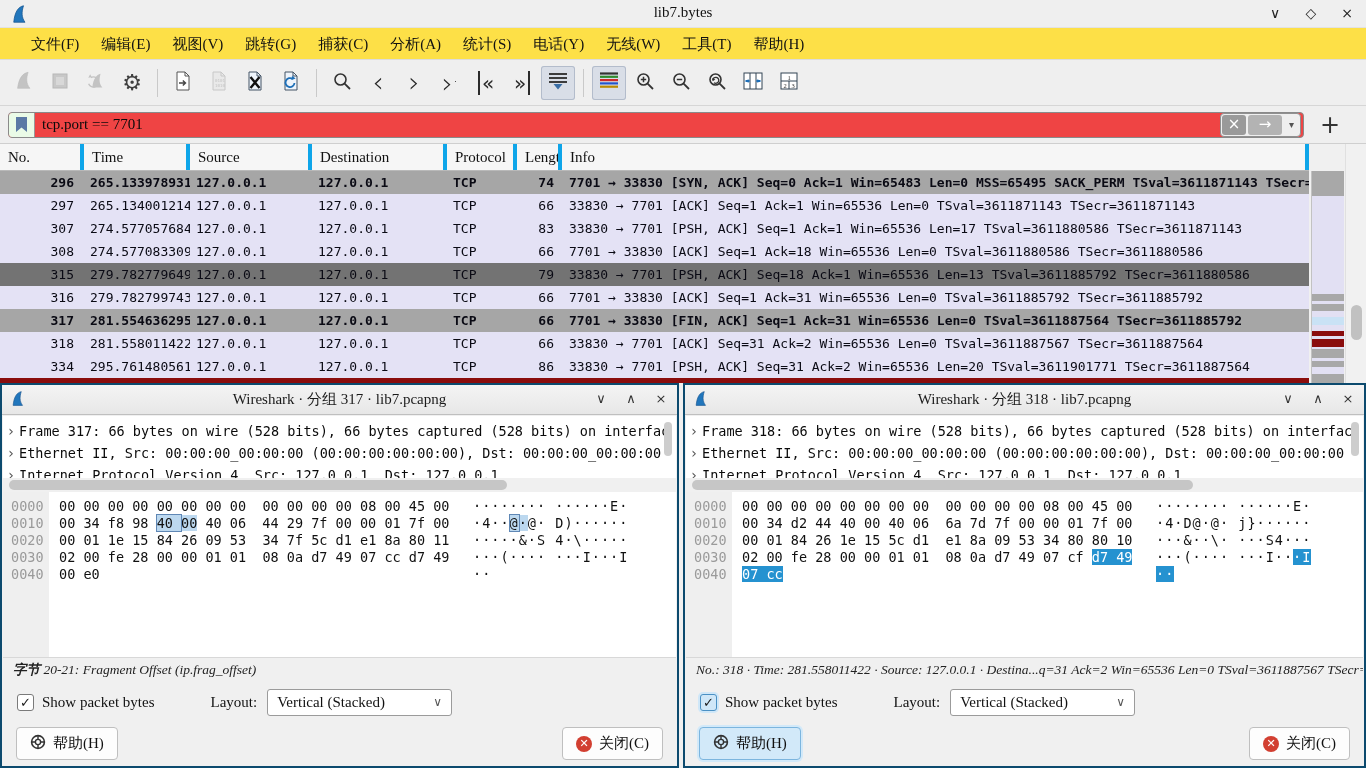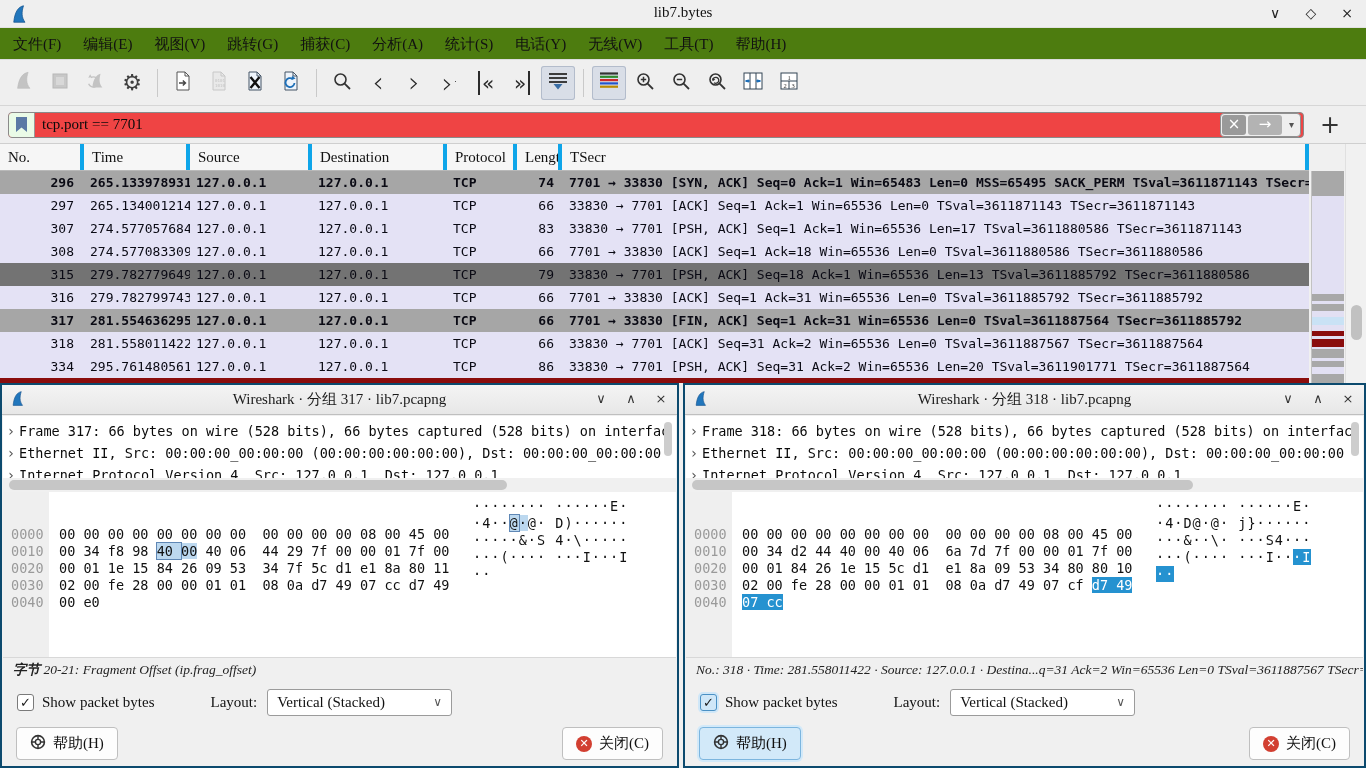--- a/index.html
+++ b/index.html
@@ -13,21 +13,21 @@
   .titlebar .fin { position:absolute; left:10px; top:4px; }
   .titlebar .title { position:absolute; left:0; right:0; top:4px; text-align:center;
                      font-size:15px; color:#111; }
   .win-controls { position:absolute; right:8px; top:2px; display:flex; gap:14px; }
   .win-controls span { width:22px; height:22px; text-align:center; line-height:22px;
                        font-size:14px; color:#222; cursor:default;
                        font-family:"DejaVu Sans", sans-serif; }
 
   
   .menubar { position:absolute; left:0; top:28px; width:1366px; height:32px;
-             background:#4d7c0f; display:flex; align-items:center; padding-left:2px;
+             background:#fde047; display:flex; align-items:center; padding-left:20px;
              border-bottom:1px solid #dcdcdc; }
   .menu-item { padding:0 11px; font-size:15px; color:#111; line-height:30px; }
 
   
   .toolbar { position:absolute; left:0; top:60px; width:1366px; height:46px;
              background:#efefef; display:flex; align-items:center; padding-left:6px;
              border-bottom:1px solid #d6d6d6; }
   .tb-btn { width:34px; height:34px; display:flex; align-items:center; justify-content:center;
             margin:0 1px; border-radius:3px; }
   .tb-btn.disabled { opacity:.45; }
@@ -109,21 +109,21 @@
   .tree-vscroll { position:absolute; right:4px; top:6px; width:8px; height:34px;
                   background:#cdcdcd; border-radius:4px; }
   .p-hscroll { position:absolute; left:1px; right:1px; top:93px; height:14px; background:#f0f0f0; }
   .p-hscroll .thumb { position:absolute; left:6px; top:2px; width:74%; height:10px;
                       background:#c6c6c6; border-radius:5px; }
   .p-hex { position:absolute; left:1px; right:1px; top:107px; height:165px; background:#fff;
            overflow:hidden; font-family:"DejaVu Sans Mono", monospace; font-size:13.5px;
            padding-top:6px; }
   .hex-gutter { position:absolute; left:0; top:0; bottom:0; width:46px; background:#efefef; }
   .hex-line { position:relative; height:17px; line-height:17px; white-space:pre; color:#101010; }
-  .hex-off { display:inline-block; width:46px; color:#9a9a9a; padding-left:8px;margin-top:28px; }
+  .hex-off { display:inline-block; width:46px; color:#9a9a9a; padding-left:8px; }
   .hex-bytes { padding-left:10px; }
   .hex-ascii { position:absolute; left:470px; top:0; letter-spacing:1px; }
   .hl-soft { background:#bcd8ef; }
   .hl-soft-anchor { background:#bcd8ef; outline:1px solid #5f87b5; }
   .hl-strong { background:#2592d0; color:#fff; }
   .p-status { position:absolute; left:1px; right:1px; top:272px; height:25px; background:#f0f0f0;
               border-top:1px solid #d8d8d8; font-size:13.5px; font-style:italic; color:#222;
               line-height:24px; padding:0 10px; white-space:nowrap; overflow:hidden; }
   .p-status b { font-style:italic; }
   .p-controls-row { position:absolute; left:1px; right:1px; top:297px; height:41px;
@@ -334,21 +334,21 @@
     <span class="filter-add">+</span>
   </div>
 
   <div class="pkt-header">
       <div class="hc">No.</div>
       <div class="hc">Time</div>
       <div class="hc">Source</div>
       <div class="hc">Destination</div>
       <div class="hc">Protocol</div>
       <div class="hc">Length</div>
-      <div class="hc">TSecr</div>
+      <div class="hc">Info</div>
     </div>
 
   <div class="pkt-rows">
       <div class="prow r-gray">
         <span class="c-no">296</span>
         <span class="c-time">265.133978931</span>
         <span class="c-src">127.0.0.1</span>
         <span class="c-dst">127.0.0.1</span>
         <span class="c-proto">TCP</span>
         <span class="c-len">74</span>

